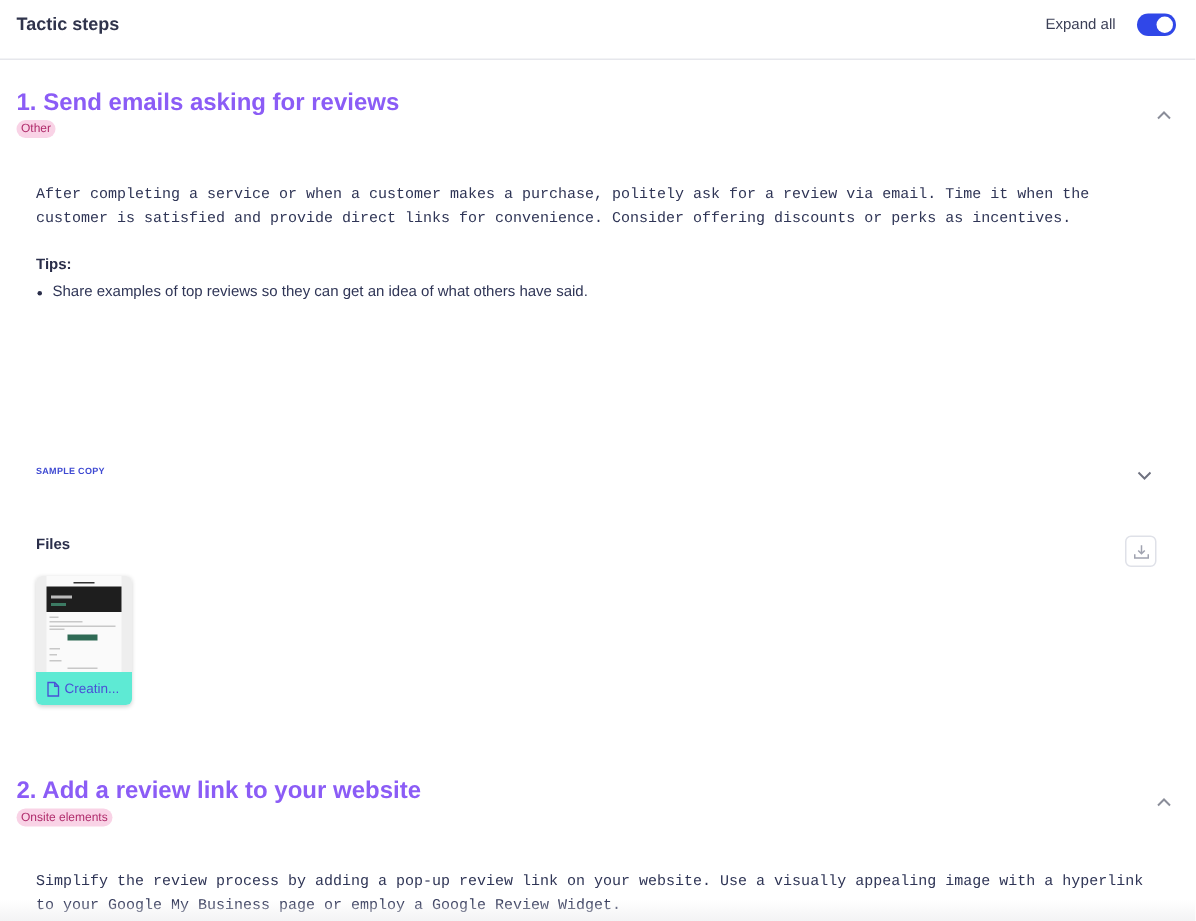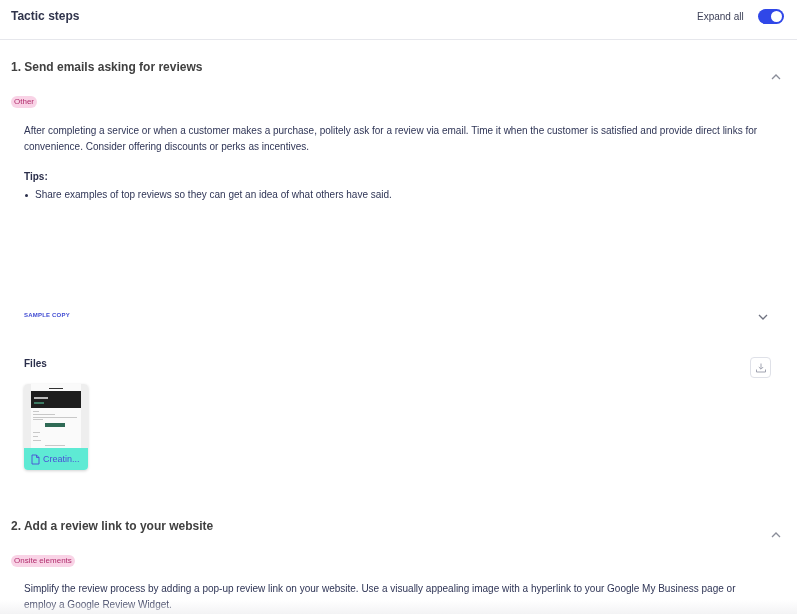--- a/index.html
+++ b/index.html
@@ -5,26 +5,26 @@
     * { box-sizing: border-box; margin: 0; padding: 0; }
     html, body { width: 797px; height: 614px; overflow: hidden; background: #ffffff; }
     body { font-family: "Liberation Sans", "DejaVu Sans", sans-serif; color: #2a2e4a; position: relative; }
 
     .header { position: absolute; left: 0; top: 0; width: 797px; height: 40px; border-bottom: 1px solid #e6e7ec; }
     .header-title { position: absolute; left: 11px; top: 9px; font-size: 12px; font-weight: bold; color: #30344c; }
     .expand-label { position: absolute; left: 697px; top: 11px; font-size: 10px; color: #3b3f56; }
     .toggle { position: absolute; left: 758px; top: 9px; width: 26px; height: 15px; border-radius: 8px; background: #3047e8; cursor: pointer; }
     .toggle-knob { position: absolute; right: 2px; top: 2px; width: 11px; height: 11px; border-radius: 50%; background: #ffffff; }
 
-    .step-title { position: absolute; left: 11px; font-size: 12px; font-weight: bold; color: #404040; }
-    .tag { position: absolute; left: 11px; height: 12px; padding: 0 3px; border-radius: 6px; background: #f9d3e6; color: #b02c6c; font-size: 8px; line-height: 12px; margin-top: 16px; }
+    .step-title { position: absolute; left: 11px; font-size: 16px; font-weight: bold; color: #8b5cf6; }
+    .tag { position: absolute; left: 11px; height: 12px; padding: 0 3px; border-radius: 6px; background: #f9d3e6; color: #b02c6c; font-size: 8px; line-height: 12px; }
     .chevron { position: absolute; width: 12px; height: 12px; cursor: pointer; }
     .chevron svg { display: block; }
 
-    .para { position: absolute; left: 24px; width: 745px; font-size: 10px; line-height: 16px; color: #2f3556; }
+    .para { position: absolute; left: 24px; width: 745px; font-size: 10px; line-height: 16px; color: #2f3556; font-family: Liberation Mono, monospace; }
     .tips-label { position: absolute; left: 24px; top: 171px; font-size: 10px; font-weight: bold; color: #2a2e4a; }
     .tips-list { position: absolute; left: 24px; top: 187px; list-style: none; font-size: 10px; line-height: 16px; color: #2f3556; }
     .tips-list li { position: relative; padding-left: 11px; }
     .tips-list li::before { content: ""; position: absolute; left: 1px; top: 7px; width: 3px; height: 3px; border-radius: 50%; background: #2a2e4a; }
 
     .sample-copy { position: absolute; left: 24px; top: 312px; font-size: 6px; font-weight: bold; color: #3f4ad2; letter-spacing: 0.2px; cursor: pointer; }
     .files-label { position: absolute; left: 24px; top: 358px; font-size: 10px; font-weight: bold; color: #2a2e4a; }
     .download-btn { position: absolute; left: 750px; top: 357px; width: 21px; height: 21px; border: 1px solid #dfe1e8; border-radius: 4px; cursor: pointer; }
     .download-btn svg { position: absolute; left: 4px; top: 4px; }
 

